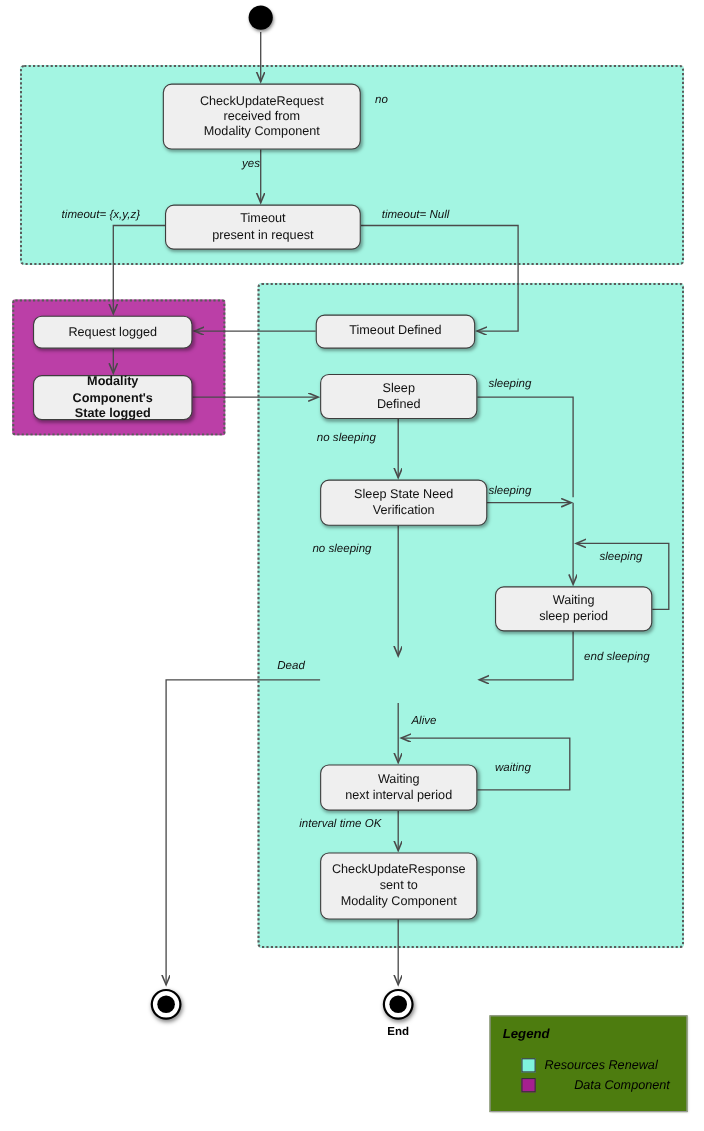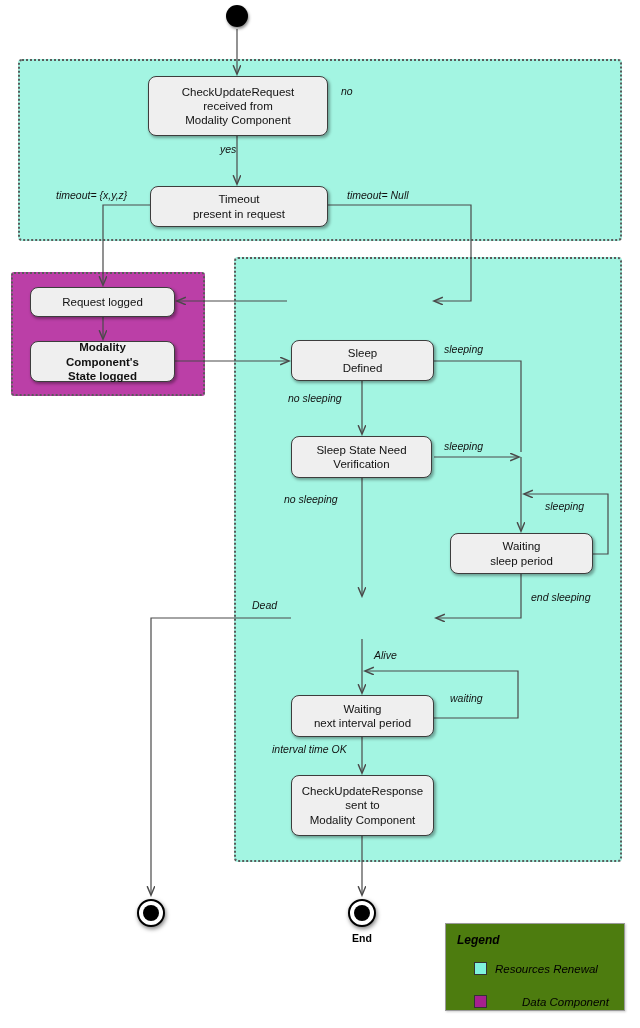--- a/index.html
+++ b/index.html
@@ -124,23 +124,24 @@
   </svg>
 
   <div class="node" id="n_checkreq" style="left: 148px; top: 76px; width: 180px; height: 60px;">CheckUpdateRequest
 received from
 Modality Component</div>
   <div class="node" id="n_timeout" style="left: 150px; top: 186px; width: 178px; height: 41px;">Timeout
 present in request</div>
   <div class="node" id="n_reqlog" style="left: 30px; top: 287px; width: 145px; height: 30px;">Request logged</div>
   <div class="node" id="n_mcstate" style="left: 30px; top: 341px; width: 145px; height: 41px; font-weight: bold;">Modality Component's
 State logged</div>
+  <div class="node" id="n_todef" style="left: 287px; top: 286px; width: 145px; height: 31px;">Timeout Defined</div>
   <div class="node" id="n_sleepdef" style="left: 291px; top: 340px; width: 143px; height: 41px;">Sleep
 Defined</div>
-  <div class="node" id="n_sleepver" style="left: 291px; top: 436px; width: 141px; height: 42px;">Sleep State Need
+  <div class="node" id="n_sleepver" style="left: 291px; top: 436px; width: 152px; height: 42px;">Sleep State Need
 Verification</div>
   <div class="node" id="n_waitsleep" style="left: 450px; top: 533px; width: 143px; height: 41px;">Waiting
 sleep period</div>
   <div class="node" id="n_waitint" style="left: 291px; top: 695px; width: 143px; height: 42px;">Waiting
 next interval period</div>
   <div class="node" id="n_checkresp" style="left: 291px; top: 775px; width: 143px; height: 61px;">CheckUpdateResponse
 sent to
 Modality Component</div>
 
   <div class="lbl" id="l_no" style="left: 341px; top: 86px;">no</div>
@@ -162,19 +163,19 @@
   <div class="endnode" id="t_go" style="left: 137px; top: 899px;"></div>
   <div class="endnode" id="t_end" style="left: 348px; top: 899px;"></div>
   <div class="endlabel" id="t_end_lbl" style="left: 322px; top: 932px; width: 80px;">End</div>
 
   <div id="legend" style="left: 445px; top: 923px; width: 180px; height: 88px;">
     <div class="ltitle">Legend</div>
     <div class="lgrow" id="lgrow0" style="top: 38px;">
       <span class="lgswatch" id="lgsw0" style="background: rgb(127, 243, 221);"></span>
       <span class="lgtext">Resources Renewal</span>
     </div>
-    <div class="lgrow" id="lgrow1" style="top: 71px; gap: 35px;">
+    <div class="lgrow" id="lgrow1" style="top: 56px; gap: 35px;">
       <span class="lgswatch" id="lgsw1" style="background: rgb(166, 32, 143);"></span>
       <span class="lgtext">Data Component</span>
     </div>
   </div>
 
 </div>
 
 </body></html>

